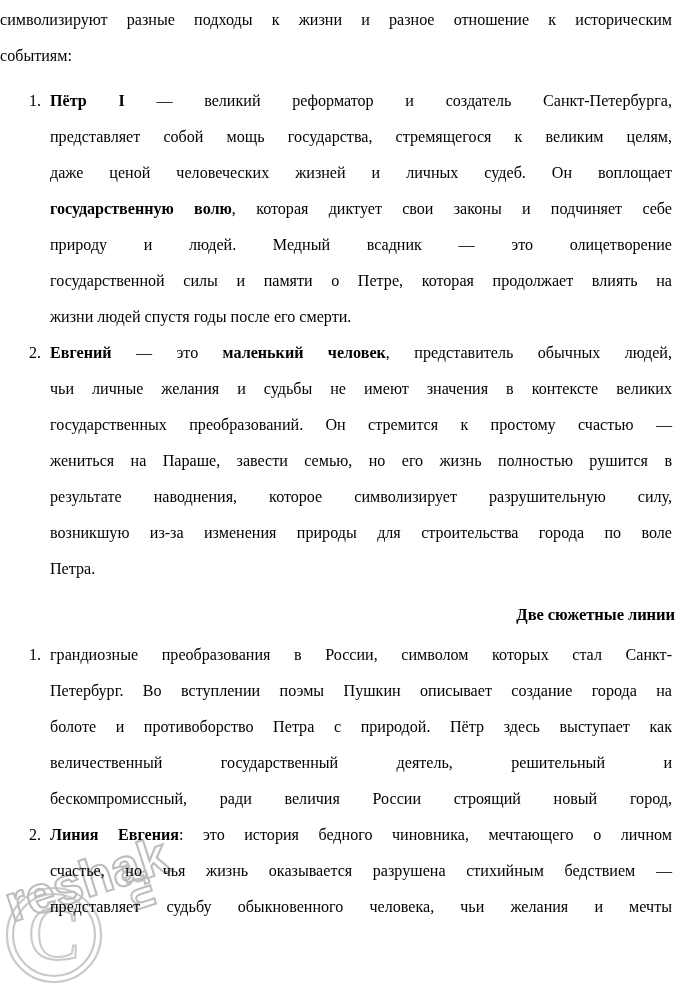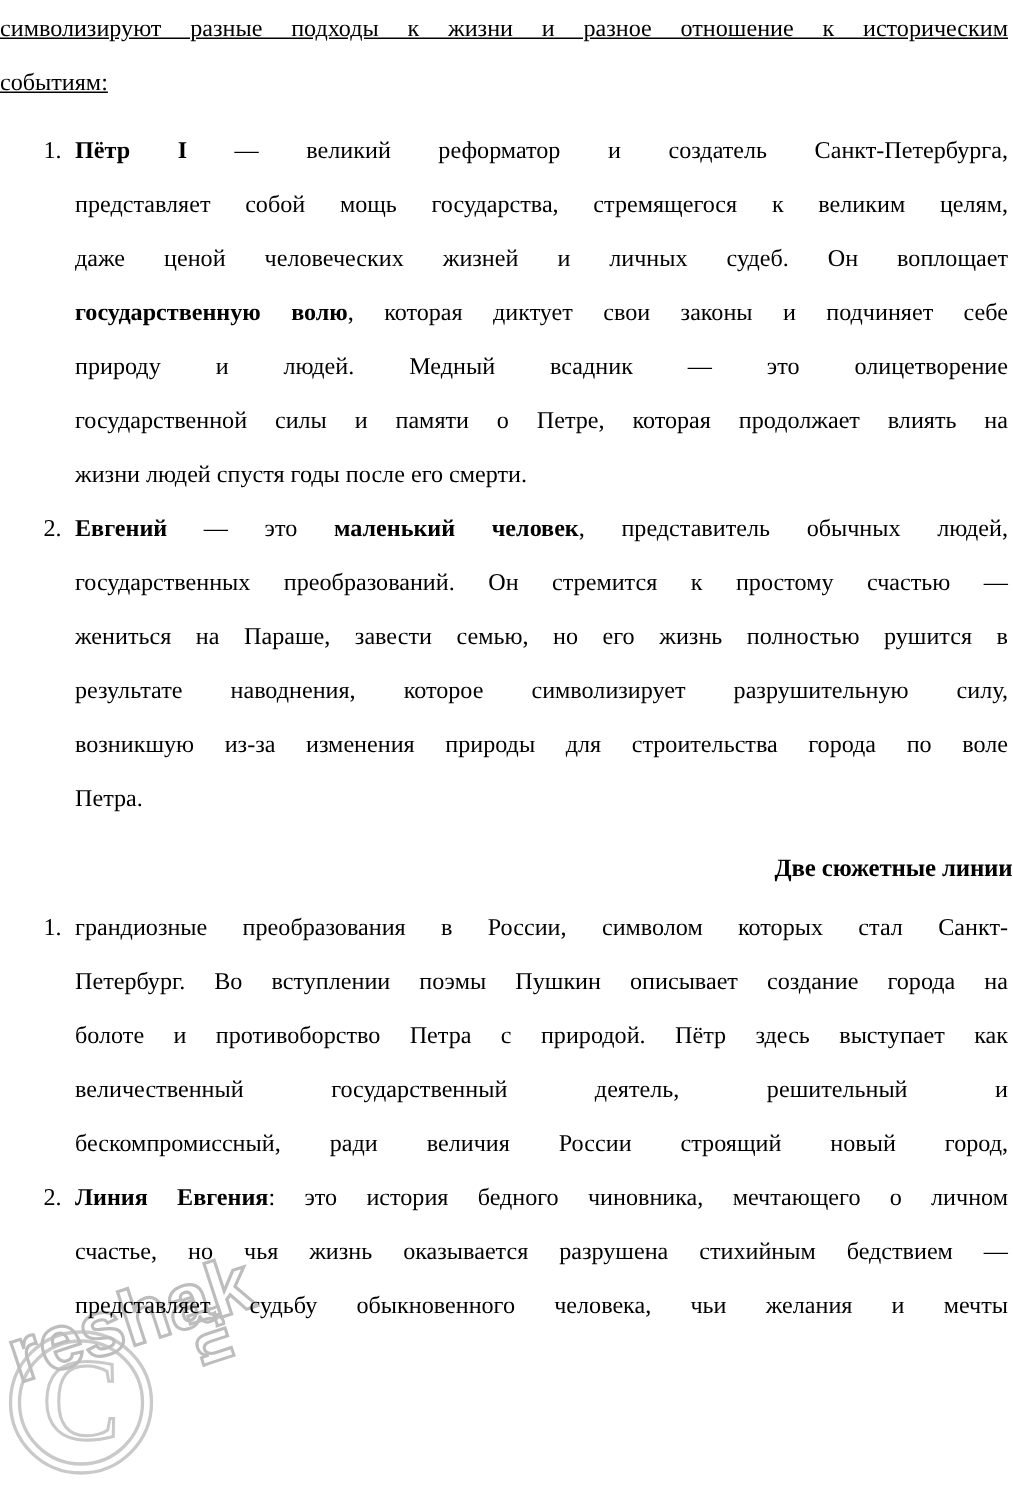--- a/index.html
+++ b/index.html
@@ -40,21 +40,20 @@
     padding: 0;
   }
 
   .para {
     font-size: 16.1px;
     line-height: 36px;
     text-align: justify;
     text-justify: inter-word;
     margin: 0;
     padding: 0;
-    text-decoration: underline;
   }
 
   
   .intro {
     margin: 0 3px 0 0;
     padding-top: 2px;
   }
 
   
   .heading {
@@ -147,20 +146,21 @@
         <span class="jline">даже ценой человеческих жизней и личных судеб. Он воплощает</span>
         <span class="jline"><b>государственную волю</b><span>, которая диктует свои законы и подчиняет себе</span></span>
         <span class="jline">природу и людей. Медный всадник — это олицетворение</span>
         <span class="jline">государственной силы и памяти о Петре, которая продолжает влиять на</span>
         <span class="jline last">жизни людей спустя годы после его смерти.</span>
       </li>
 
       <li>
         <span class="marker">2.</span>
         <span class="jline"><b>Евгений</b><span> — это </span><b>маленький человек</b><span>, представитель обычных людей,</span></span>
+        <span class="jline">чьи личные желания и судьбы не имеют значения в контексте великих</span>
         <span class="jline">государственных преобразований. Он стремится к простому счастью —</span>
         <span class="jline">жениться на Параше, завести семью, но его жизнь полностью рушится в</span>
         <span class="jline">результате наводнения, которое символизирует разрушительную силу,</span>
         <span class="jline">возникшую из-за изменения природы для строительства города по воле</span>
         <span class="jline last">Петра.</span>
       </li>
 
     </ol>
 
     <div class="heading">Две сюжетные линии</div>

